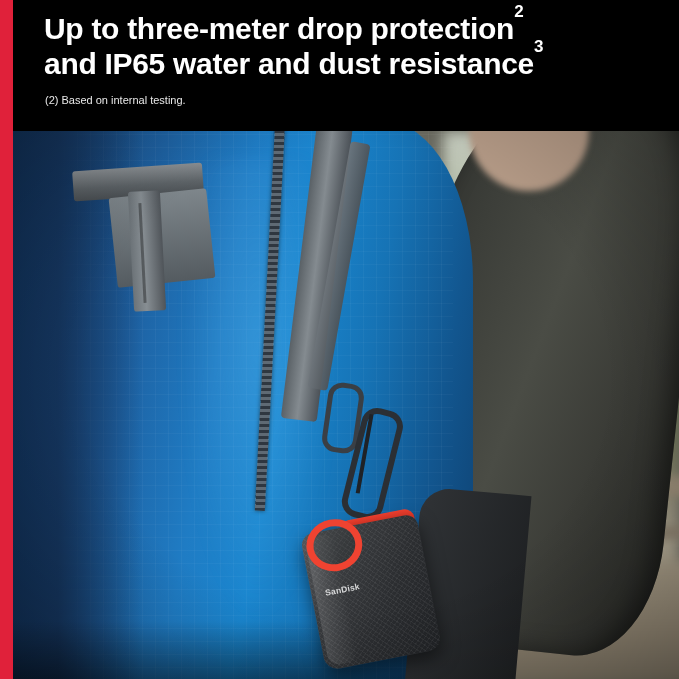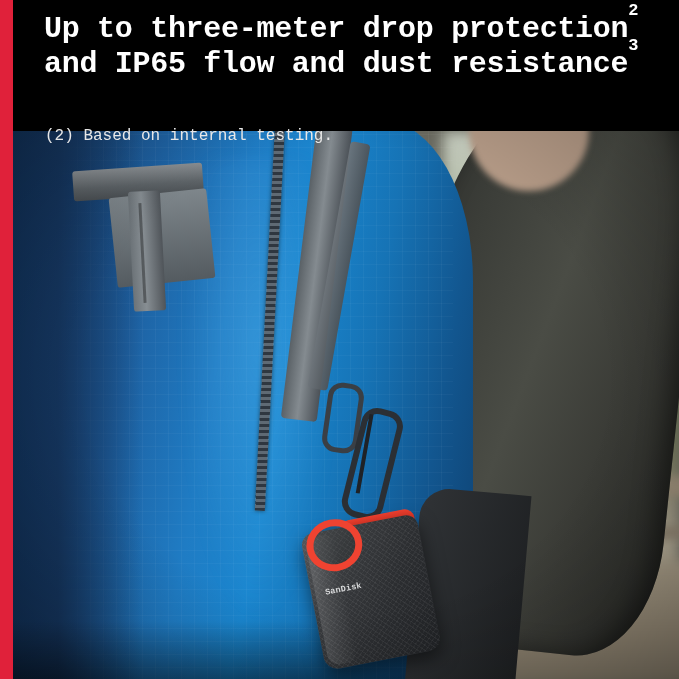--- a/index.html
+++ b/index.html
@@ -9,21 +9,20 @@
   }
   body {
     font-family: "Liberation Sans", sans-serif;
   }
   .ad {
     position: relative;
     width: 679px;
     height: 679px;
     background: #000000;
     overflow: hidden;
-    font-family: Liberation Mono, monospace;
   }
   
   .left-bar {
     position: absolute;
     left: 0;
     top: 0;
     width: 13px;
     height: 679px;
     background: #e0213a;
     z-index: 6;
@@ -54,23 +53,22 @@
     top: -0.65em;
     position: relative;
     font-weight: bold;
   }
   .footnotes {
     position: absolute;
     left: 45px;
     top: 93px;
     width: 600px;
     color: #e8e8e8;
-    font-size: 16px;
+    font-size: 11px;
     line-height: 1.28;
-    margin-top: 33px;
   }
   .footnotes div { white-space: normal; }
 
   
   .photo {
     position: absolute;
     left: 13px;
     top: 131px;
     width: 666px;
     height: 548px;
@@ -358,21 +356,21 @@
 </head>
 <body>
 
 <div class="ad">
 
   <div class="left-bar"></div>
 
   <div class="header">
     <div class="headline">
       <span>Up to three-meter drop protection</span><sup>2</sup><br>
-      <span>and IP65 flow and dust resistance</span><sup>3</sup>
+      <span>and IP65 water and dust resistance</span><sup>3</sup>
     </div>
     <div class="footnotes">
       <div>(2) Based on internal testing.</div>
     </div>
   </div>
 
   <div class="photo">
     <div class="bg-sky"></div>
     <div class="bg-tree1"></div>
     <div class="bg-tree2"></div>

